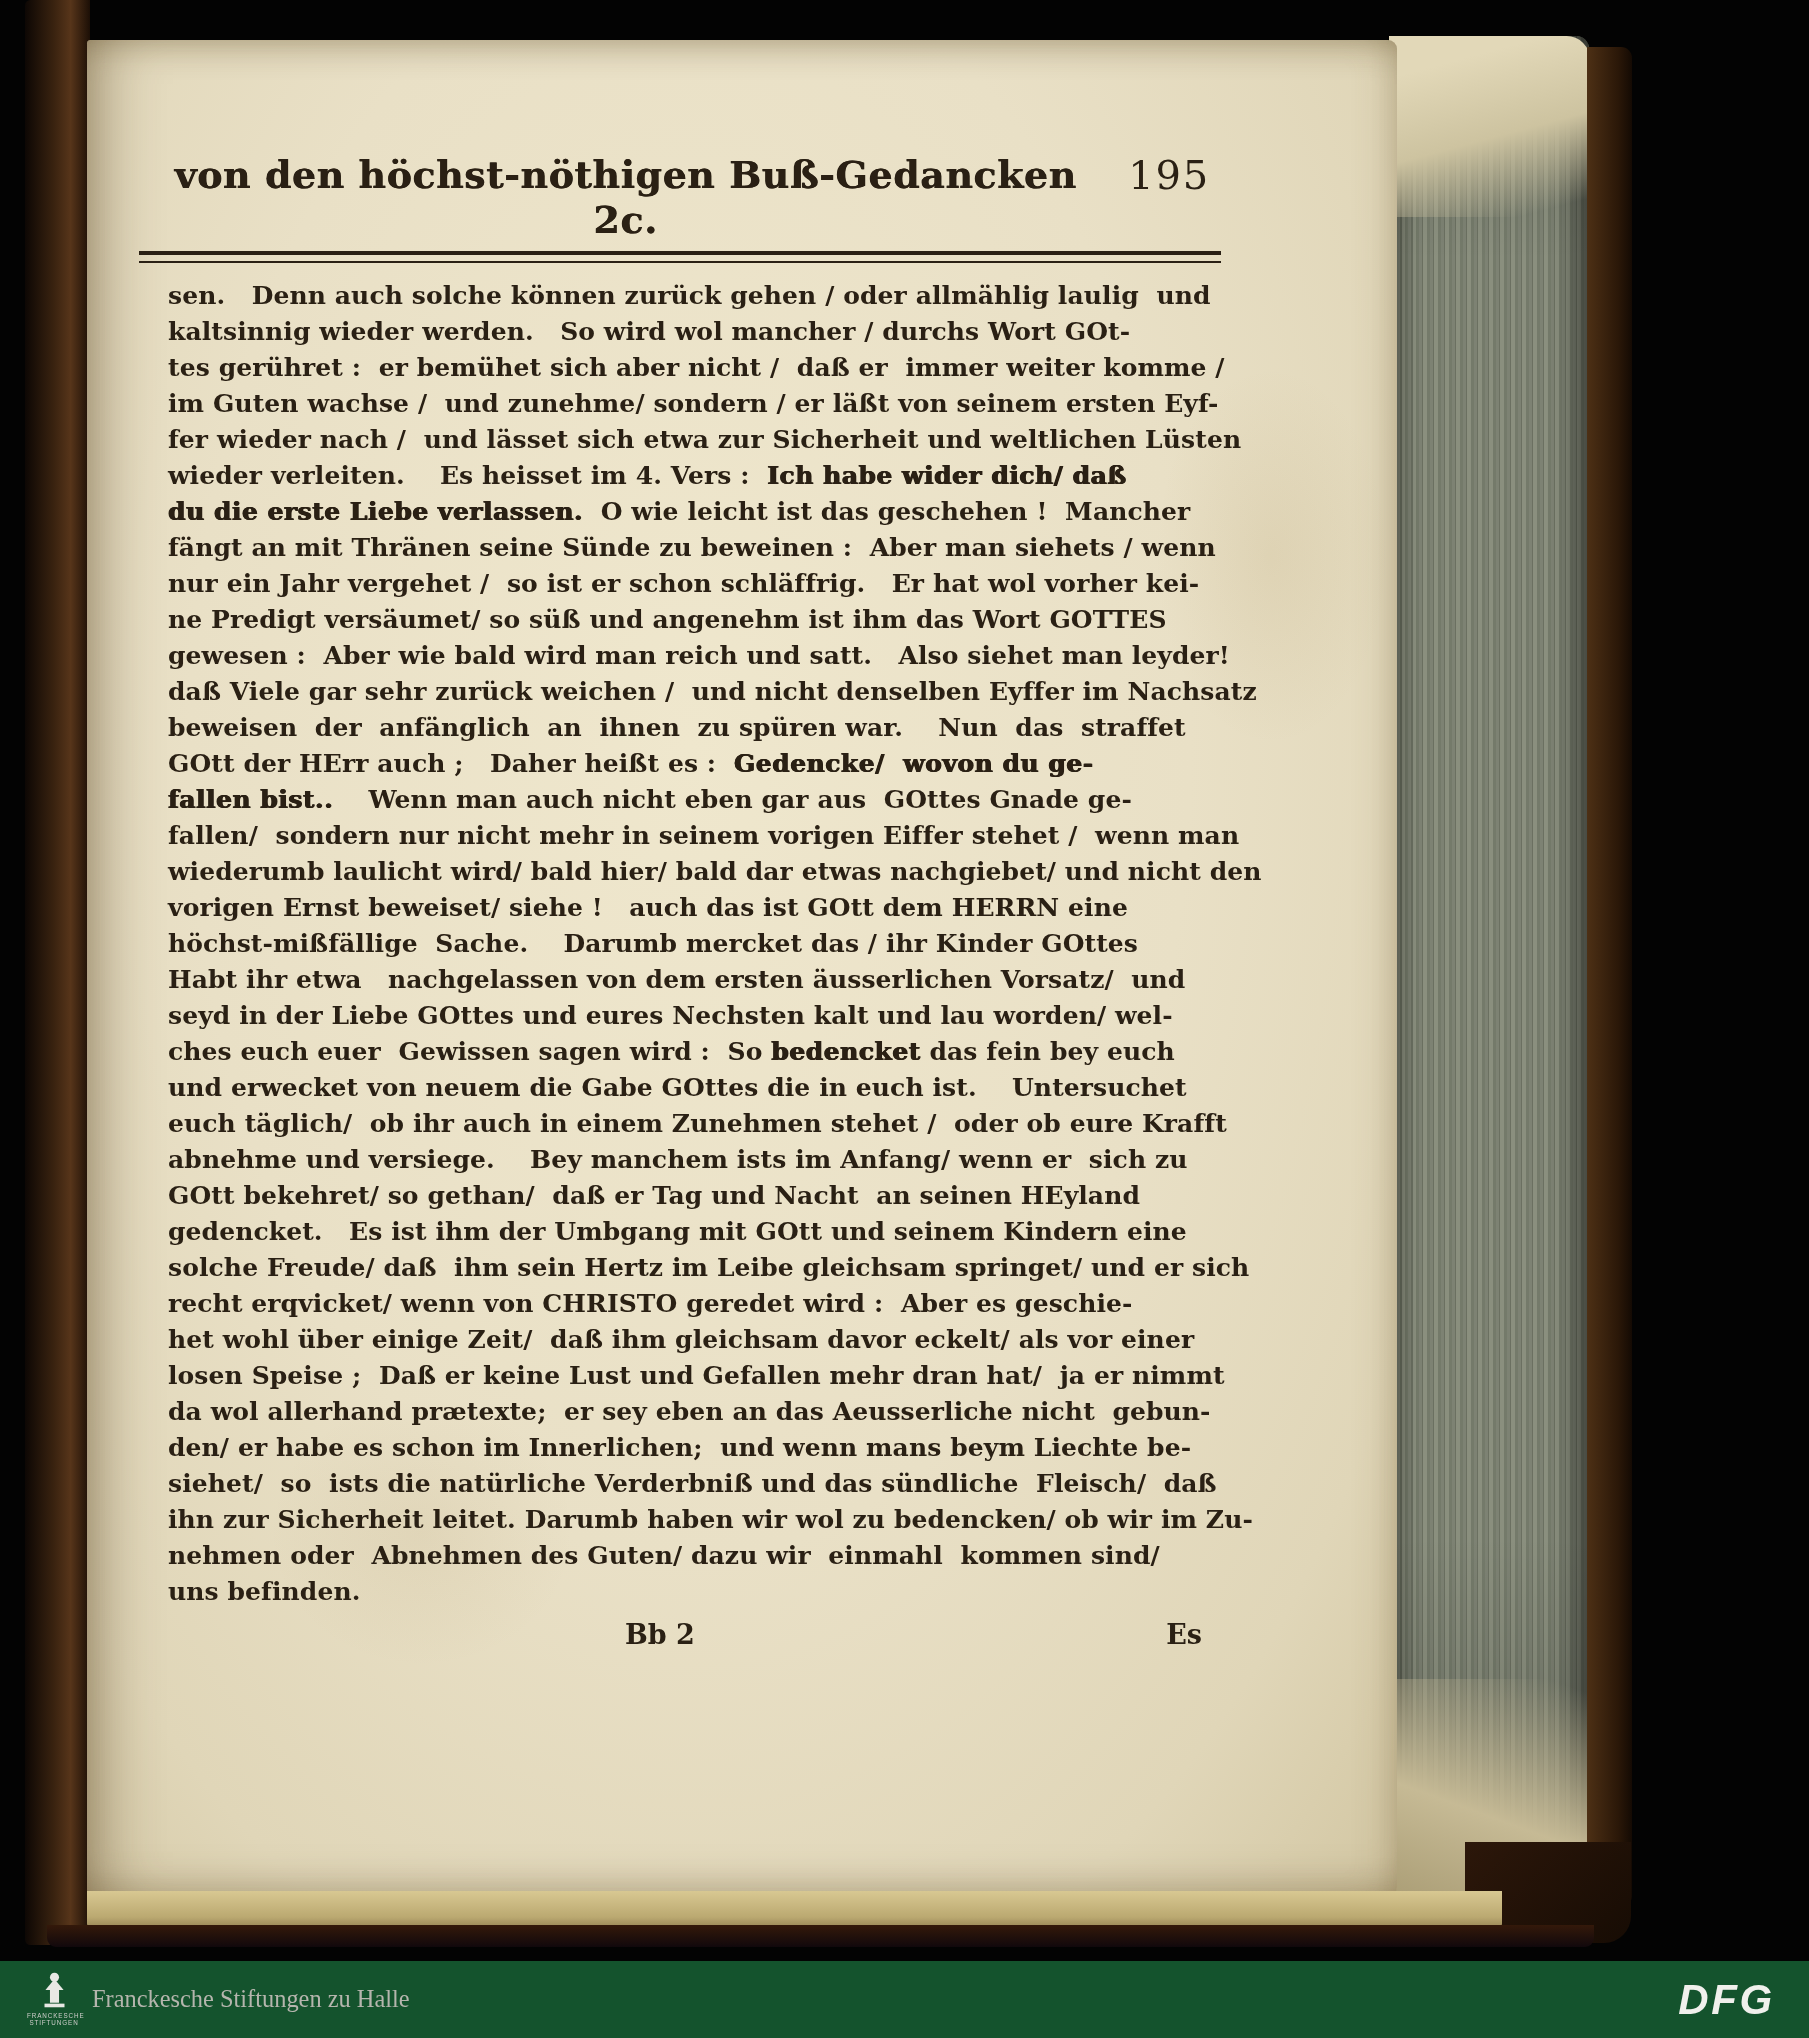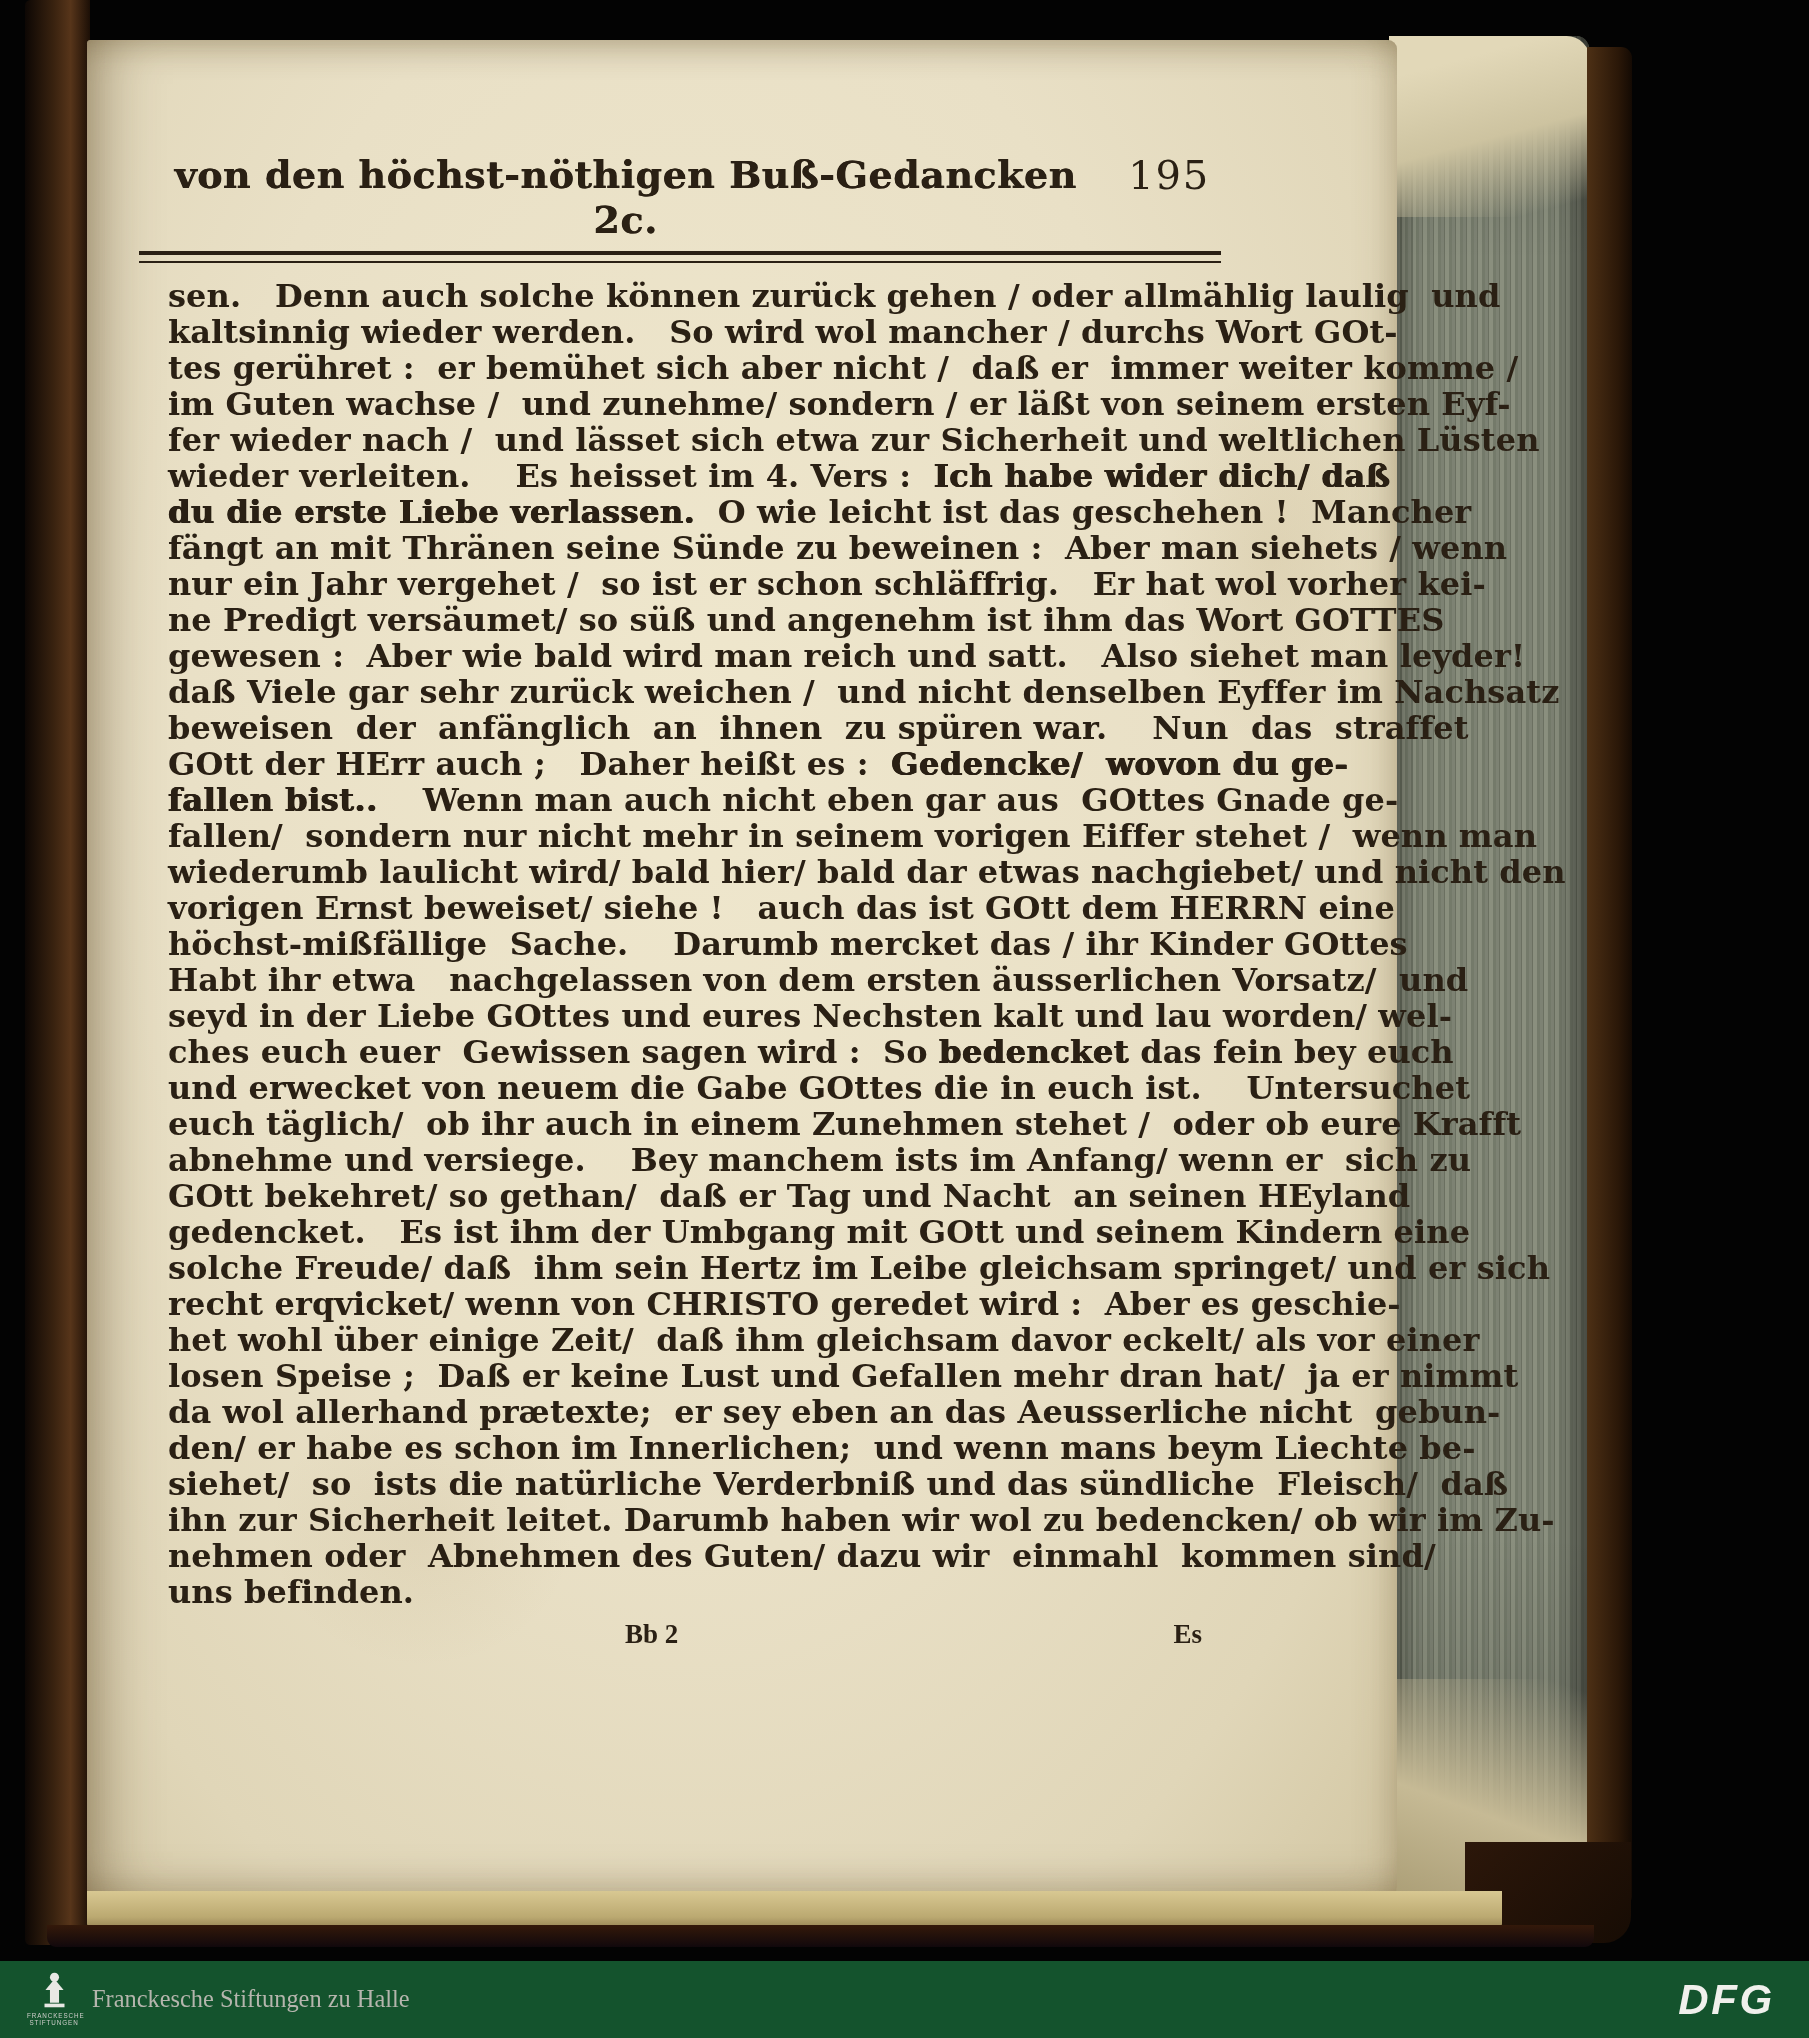--- a/index.html
+++ b/index.html
@@ -47,24 +47,24 @@
   .cover-br{position:absolute;left:1465px;top:1842px;width:166px;height:101px;
     background:linear-gradient(135deg,#2c170a,#170c04);border-radius:0 0 27px 7.2px;}
   
   .text-block{position:absolute;left:168px;top:152px;width:1042px;color:#2a2014;overflow:visible;}
   .head-row{display:flex;align-items:flex-start;}
   .head-title{flex:1;text-align:center;font-size:38px;font-weight:bold;letter-spacing:0.5px;
     text-shadow:0.5px 0 0 currentColor;}
   .head-pageno{width:127px;text-align:right;font-size:40px;letter-spacing:1.8px;}
   .rule{margin:9px 0 14.5px -29px;width:1082px;height:6.3px;
     border-top:4.5px solid #2a2014;border-bottom:2.7px solid #2a2014;}
-  .body-lines{font-size:32px;line-height:36px;font-weight:bold;letter-spacing:0.1px;}
+  .body-lines{font-size:25px;line-height:36px;font-weight:bold;letter-spacing:0.1px;}
   .tline{white-space:pre;}
   .bd{text-shadow:0.7px 0 0 currentColor,-0.4px 0 0 currentColor;letter-spacing:0.5px;}
-  .sig-row{position:relative;height:40px;margin-top:9px;font-size:27px;font-weight:bold;font-family:Liberation Serif, serif;}
+  .sig-row{position:relative;height:40px;margin-top:9px;font-size:27px;font-weight:bold;}
   .sig-bb{position:absolute;left:457px;}
   .sig-es{position:absolute;right:8px;}
   
   .footer{position:absolute;left:0;top:1961px;width:1809px;height:78px;background:#14532d;}
   .logo-block{position:absolute;left:27px;top:9px;width:54px;text-align:center;}
   .logo-icon{display:block;margin:0 auto;}
   .logo-caption{display:block;margin-top:1.8px;font-family:"Liberation Sans",sans-serif;
     font-size:6.3px;letter-spacing:0.9px;color:#cfcfcb;line-height:7.2px;white-space:pre-line;}
   .library-label{position:absolute;left:92px;top:23.5px;font-size:24.4px;color:#b5b5ad;
     font-family:"Liberation Serif",serif;}

